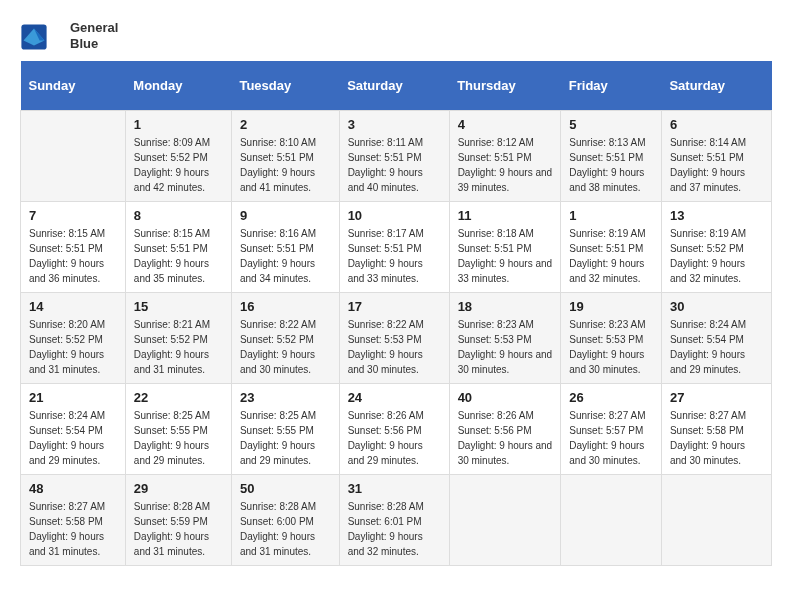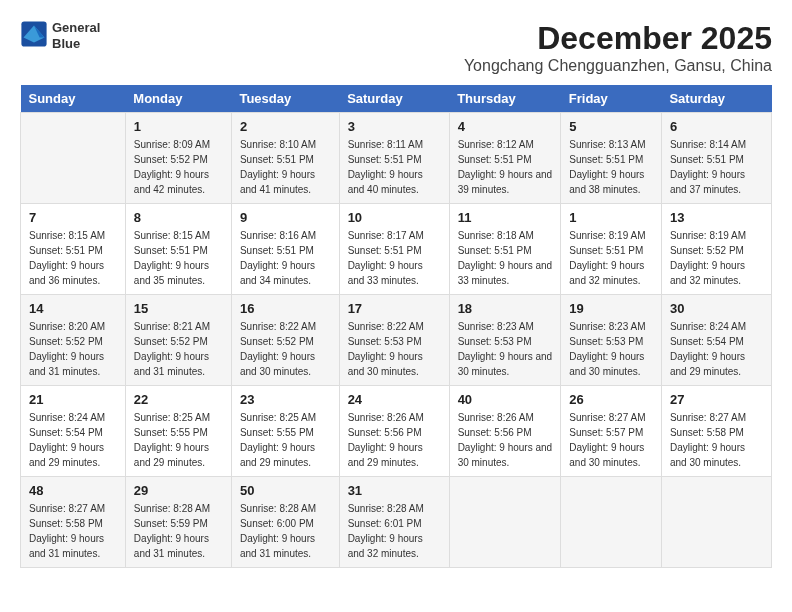--- a/index.html
+++ b/index.html
@@ -11,22 +11,22 @@
       padding: 20px;
     }
     .header-section {
       display: flex;
       justify-content: space-between;
       align-items: flex-start;
       margin-bottom: 10px;
     }
     .logo {
       display: flex;
-      align-items: flex-start;
-      gap: 4px;
+      align-items: flex-end;
+      gap: 22px;
     }
     .logo-text {
       font-size: 13px;
       font-weight: bold;
       color: #333;
       line-height: 1.2;
     }
     .logo-icon {
       width: 28px;
       height: 28px;
@@ -46,21 +46,21 @@
     table {
       width: 100%;
       border-collapse: collapse;
       font-size: 11px;
     }
     thead tr {
       background-color: #3a6bbf;
       color: #fff;
     }
     thead th {
-      padding: 6px 8px;
+      padding: 17px 8px;
       text-align: left;
       font-size: 13px;
       font-weight: bold;
     }
     tbody tr {
       vertical-align: top;
     }
     tbody tr:nth-child(odd) {
       background-color: #f5f5f5;
     }
@@ -96,24 +96,20 @@
       <svg class="logo-icon" viewBox="0 0 40 40">
         <rect x="2" y="2" width="36" height="36" rx="4" fill="#1a4fa0"></rect>
         <polygon points="20,8 35,25 20,32 5,25" fill="#3a9ad9"></polygon>
         <polygon points="20,8 35,25 28,25" fill="#1a6bbf"></polygon>
       </svg>
       <div class="logo-text">
         <div>General</div>
         <div>Blue</div>
       </div>
     </div>
-    <div class="title-section">
-      <div class="main-title">December 2025</div>
-      <div class="sub-title">Yongchang Chengguanzhen, Gansu, China</div>
-    </div>
   </div>
 
   <table>
     <thead>
       <tr>
       <th>Sunday</th>
           <th>Monday</th>
           <th>Tuesday</th>
           <th>Saturday</th>
           <th>Thursday</th>

